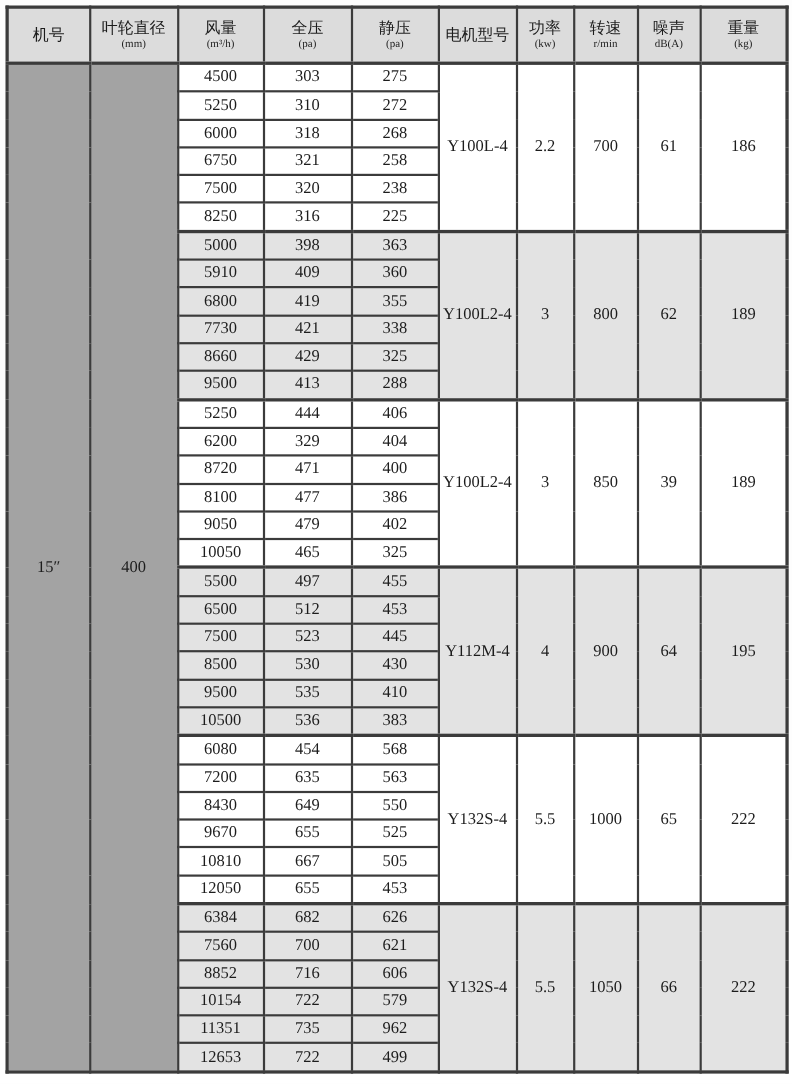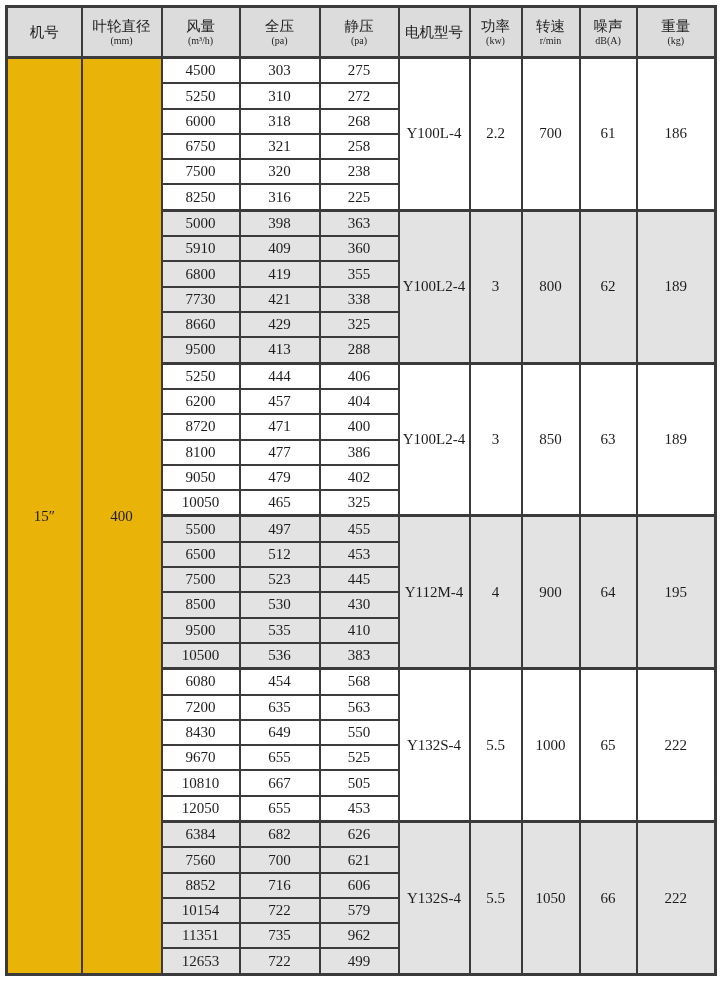--- a/index.html
+++ b/index.html
@@ -39,21 +39,21 @@
   }
   thead th .unit { display: block; font-size: 10px; }
   thead th .unit:empty { display: none; }
   tbody td {
     background: #ffffff;
     font-size: 15px;
   }
   tbody tr.shaded td { background: #e3e3e3; }
   tbody tr.group-start td { border-top: 3px solid #3b3b3b; margin-left: 36px; }
   
-  tbody td.span-all { background: #eab308; margin-left: 36px; }
+  tbody td.span-all { background: #a3a3a3; margin-left: 36px; }
 </style>
 </head>
 <body>
 
 <div class="page">
   <table class="spec">
     <colgroup>
       <col style="width:75px">
         <col style="width:80px">
         <col style="width:78px">
@@ -182,26 +182,26 @@
           <td>413</td>
           <td>288</td>
         </tr>
         <tr class="group-start">
           <td>5250</td>
           <td>444</td>
           <td>406</td>
           <td rowspan="6">Y100L2-4</td>
           <td rowspan="6">3</td>
           <td rowspan="6">850</td>
-          <td rowspan="6">63</td>
+          <td rowspan="6">39</td>
           <td rowspan="6">189</td>
         </tr>
         <tr>
           <td>6200</td>
-          <td>457</td>
+          <td>329</td>
           <td>404</td>
         </tr>
         <tr>
           <td>8720</td>
           <td>471</td>
           <td>400</td>
         </tr>
         <tr>
           <td>8100</td>
           <td>477</td>

